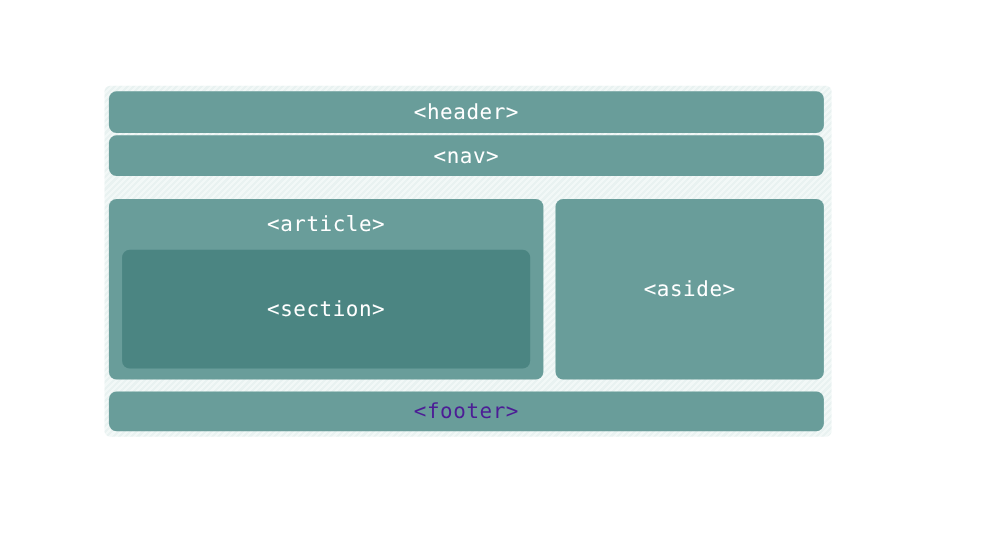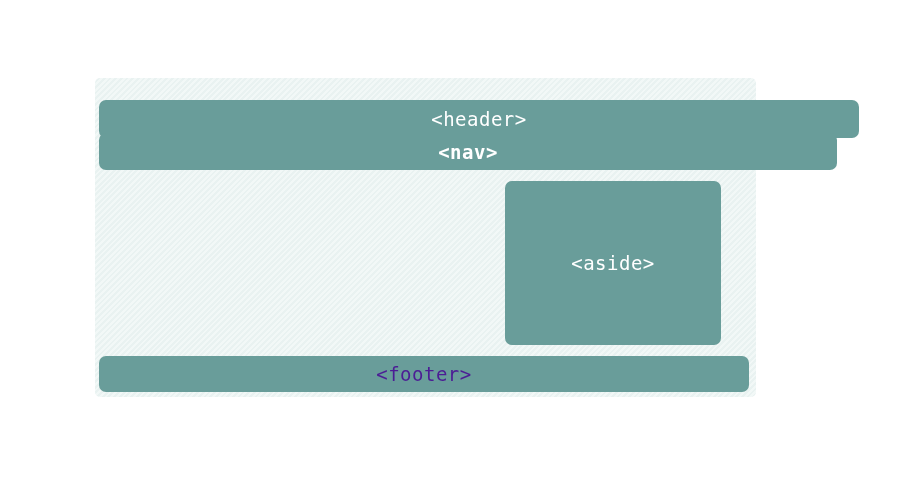--- a/index.html
+++ b/index.html
@@ -35,57 +35,65 @@
     background: #699d9a;
     border-radius: 7px;
     color: #ffffff;
     font-size: 19px;
     letter-spacing: 0.5px;
     display: flex;
     align-items: center;
     justify-content: center;
     box-sizing: border-box;
   }
-  .block-header { left: 4px; top: 22px;   width: 760px; height: 38px; }
-  .block-nav    { left: 4px; top: 55px;  width: 738px; height: 37px; font-weight: bold; }
+  .block-header { left: 4px; top: 5px;   width: 650px; height: 38px; }
+  .block-nav    { left: 4px; top: 45px;  width: 650px; height: 37px; }
   .block-article{ left: 4px; top: 103px; width: 395px; height: 164px;
                   display: block; }
   .article-label {
     height: 46px;
     display: flex;
     align-items: center;
     justify-content: center;
   }
   .block-section {
     position: absolute;
     left: 12px; top: 46px;
     width: 371px; height: 108px;
     background: #4b8582;
     border-radius: 7px;
     display: flex;
     align-items: center;
     justify-content: center;
   }
-  .block-aside  { left: 410px; top: 103px; width: 216px; height: 164px; }
+  .block-aside  { left: 410px; top: 103px; width: 244px; height: 164px; }
   .block-footer { left: 4px;  top: 278px; width: 650px; height: 36px; }
 </style>
 </head>
 <body>
 
 <div class="stage">
   <div class="canvas">
 
     <div class="block block-header" style="background-color: rgb(105, 157, 154); color: rgb(255, 255, 255);">
       <span>&lt;header&gt;</span>
     </div>
 
     <div class="block block-nav" style="background-color: rgb(105, 157, 154); color: rgb(255, 255, 255);">
       <span>&lt;nav&gt;</span>
     </div>
 
+    <div class="block block-article" style="background-color: rgb(105, 157, 154); color: rgb(255, 255, 255);">
+      <div class="article-label">
+        <span>&lt;article&gt;</span>
+      </div>
+      <div class="block-section" style="background-color: rgb(75, 133, 130); color: rgb(255, 255, 255);">
+        <span>&lt;section&gt;</span>
+      </div>
+    </div>
 
     <div class="block block-aside" style="background-color: rgb(105, 157, 154); color: rgb(255, 255, 255);">
       <span>&lt;aside&gt;</span>
     </div>
 
     <div class="block block-footer" style="background-color: rgb(105, 157, 154); color: #4c1d95;">
       <span>&lt;footer&gt;</span>
     </div>
 
   </div>

